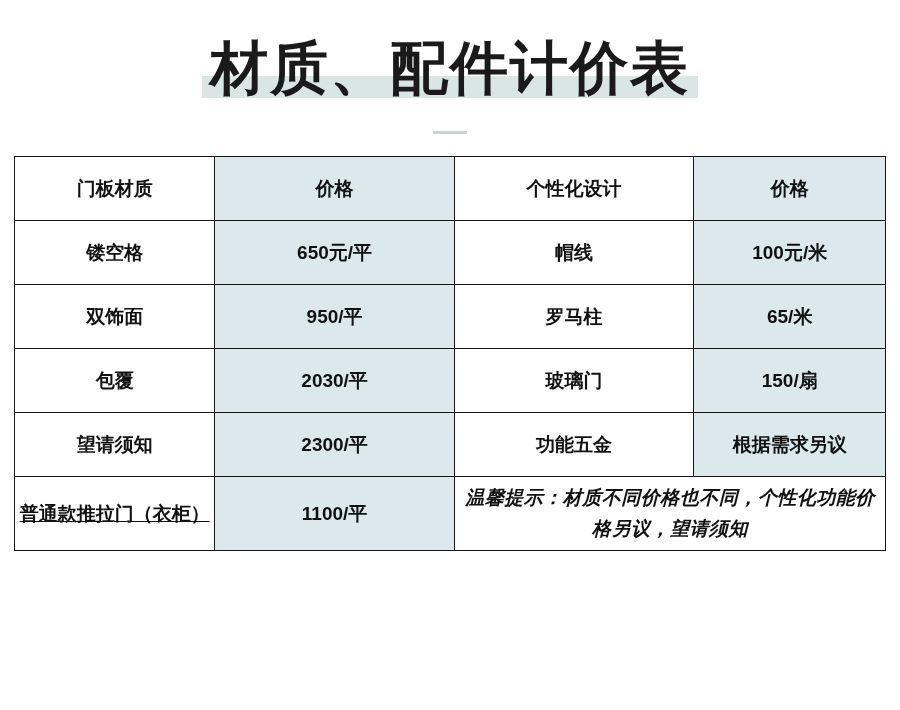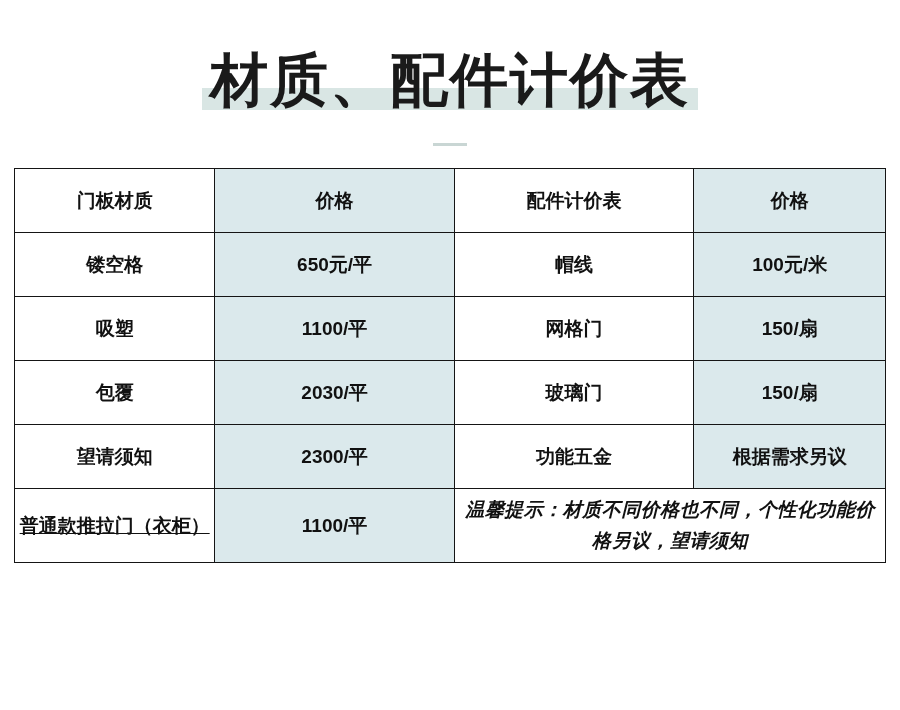--- a/index.html
+++ b/index.html
@@ -14,21 +14,21 @@
     color: #111111;
     overflow: hidden;
   }
   .page {
     width: 900px;
     height: 710px;
     position: relative;
     box-sizing: border-box;
   }
   .title-wrap {
-    padding-top: 46px;
+    padding-top: 34px;
     text-align: center;
   }
   .title {
     display: inline-block;
     position: relative;
     font-size: 58px;
     font-weight: bold;
     letter-spacing: 2px;
     color: #1a1a1a;
     line-height: 1.18;
@@ -120,38 +120,38 @@
     <colgroup>
       <col class="col-a">
         <col class="col-b">
         <col class="col-c">
         <col class="col-d">
     </colgroup>
     <tbody>
       <tr>
         <td class="plain">门板材质</td>
         <td class="shade">价格</td>
-        <td class="plain">配件计价表</td>
+        <td class="plain">个性化设计</td>
         <td class="shade">价格</td>
       </tr>
 
       <tr>
         <td class="plain">镂空格</td>
         <td class="shade">650元/平</td>
         <td class="plain">帽线</td>
         <td class="shade">100元/米</td>
       </tr>
 
+      <tr>
+        <td class="plain">双饰面</td>
+        <td class="shade">950/平</td>
+        <td class="plain">罗马柱</td>
+        <td class="shade">65/米</td>
+      </tr>
 
-      <tr>
-        <td class="plain">吸塑</td>
-        <td class="shade">1100/平</td>
-        <td class="plain">网格门</td>
-        <td class="shade">150/扇</td>
-      </tr>
 
       <tr>
         <td class="plain">包覆</td>
         <td class="shade">2030/平</td>
         <td class="plain">玻璃门</td>
         <td class="shade">150/扇</td>
       </tr>
 
       <tr>
         <td class="plain">望请须知</td>

